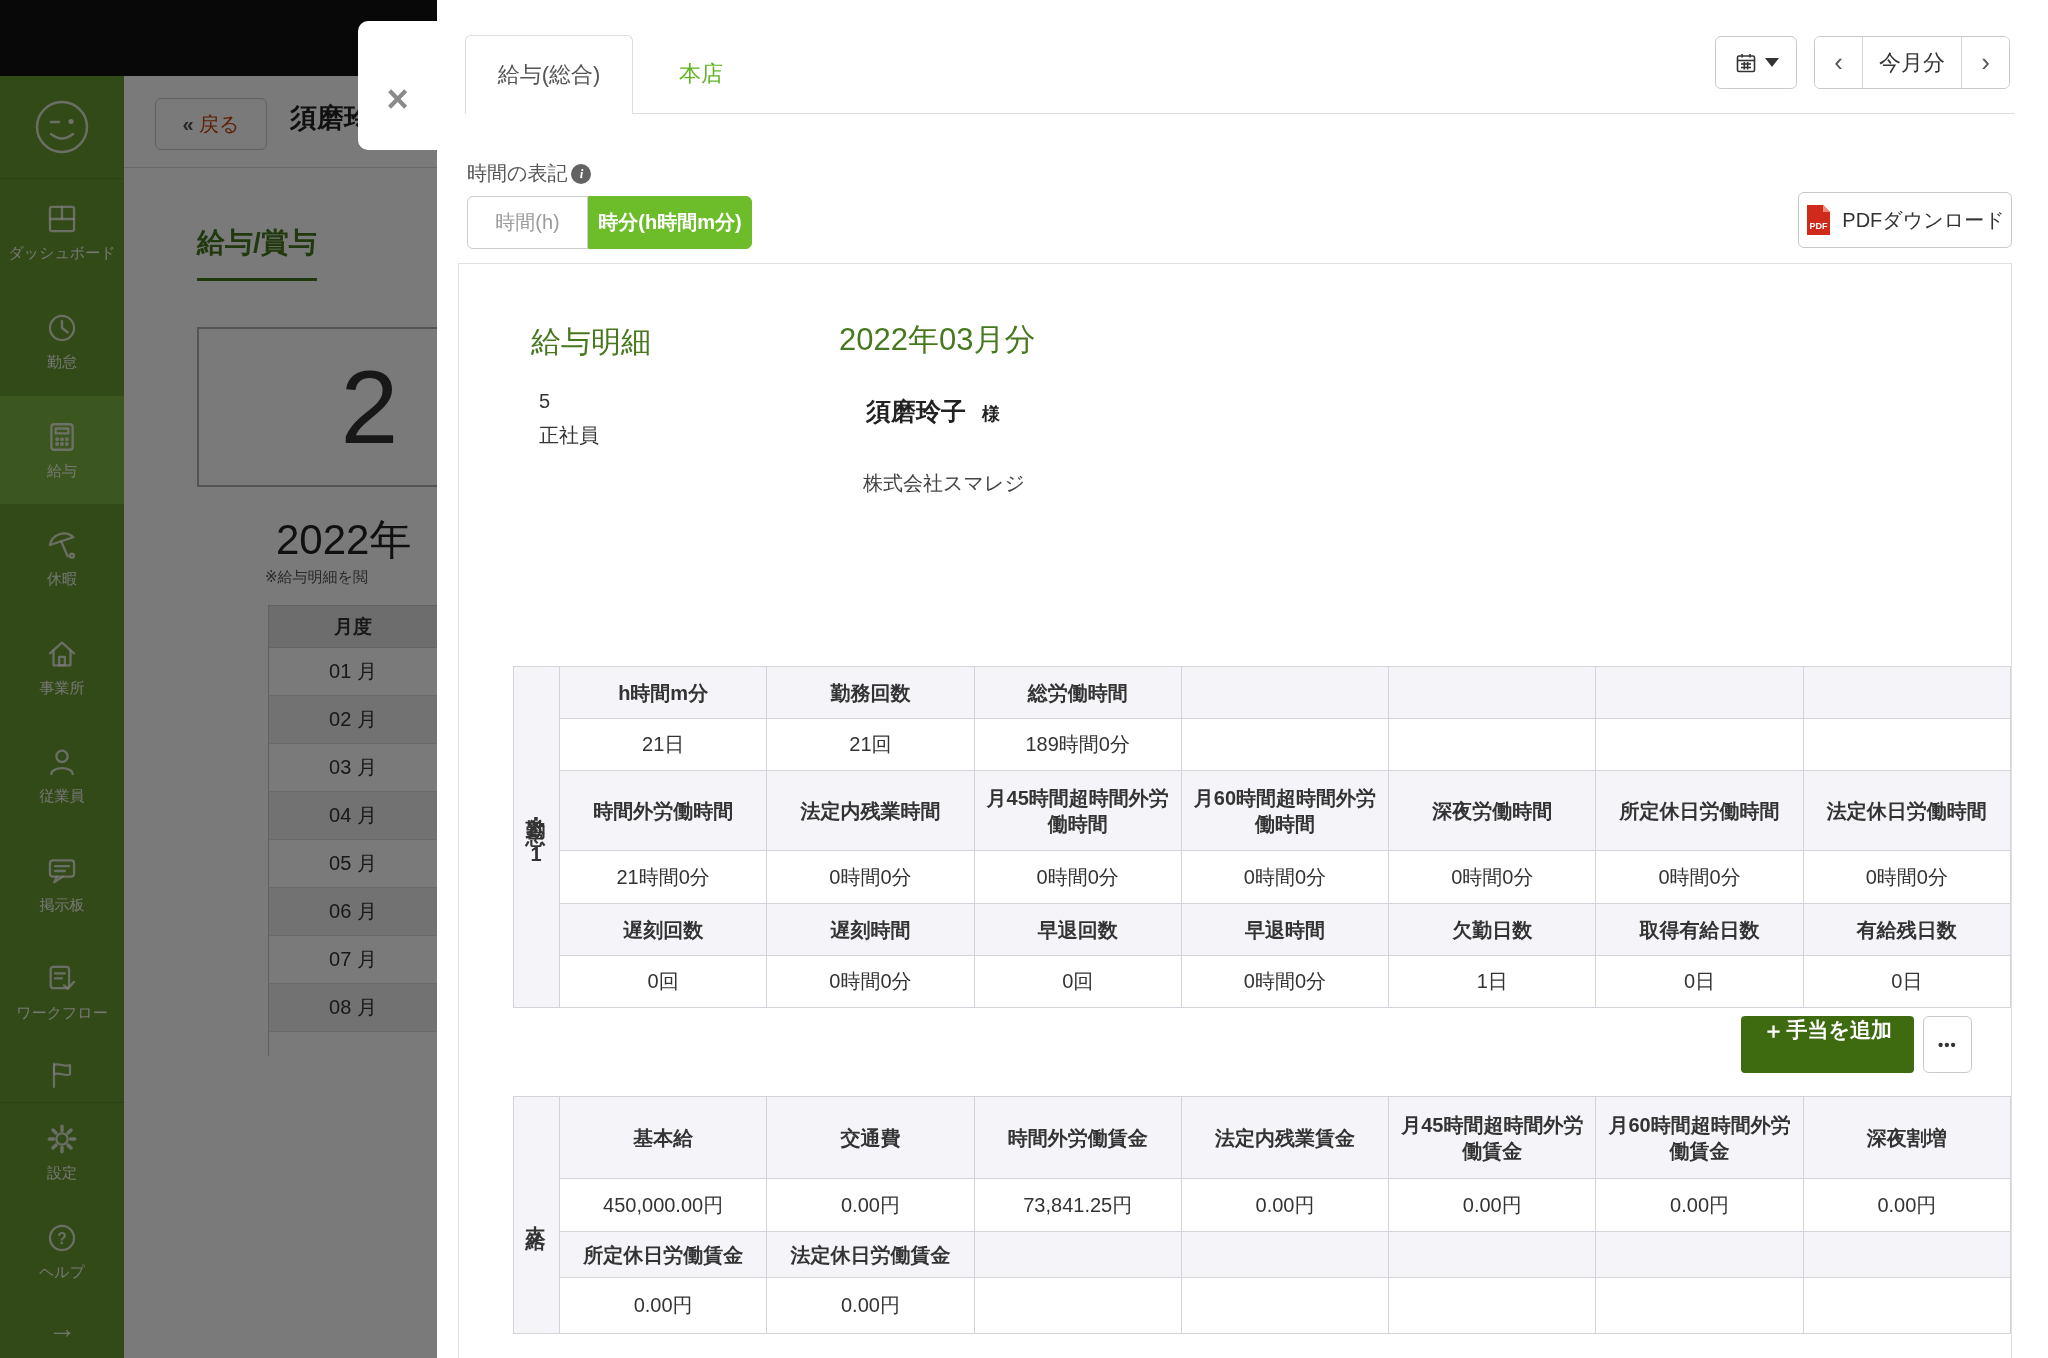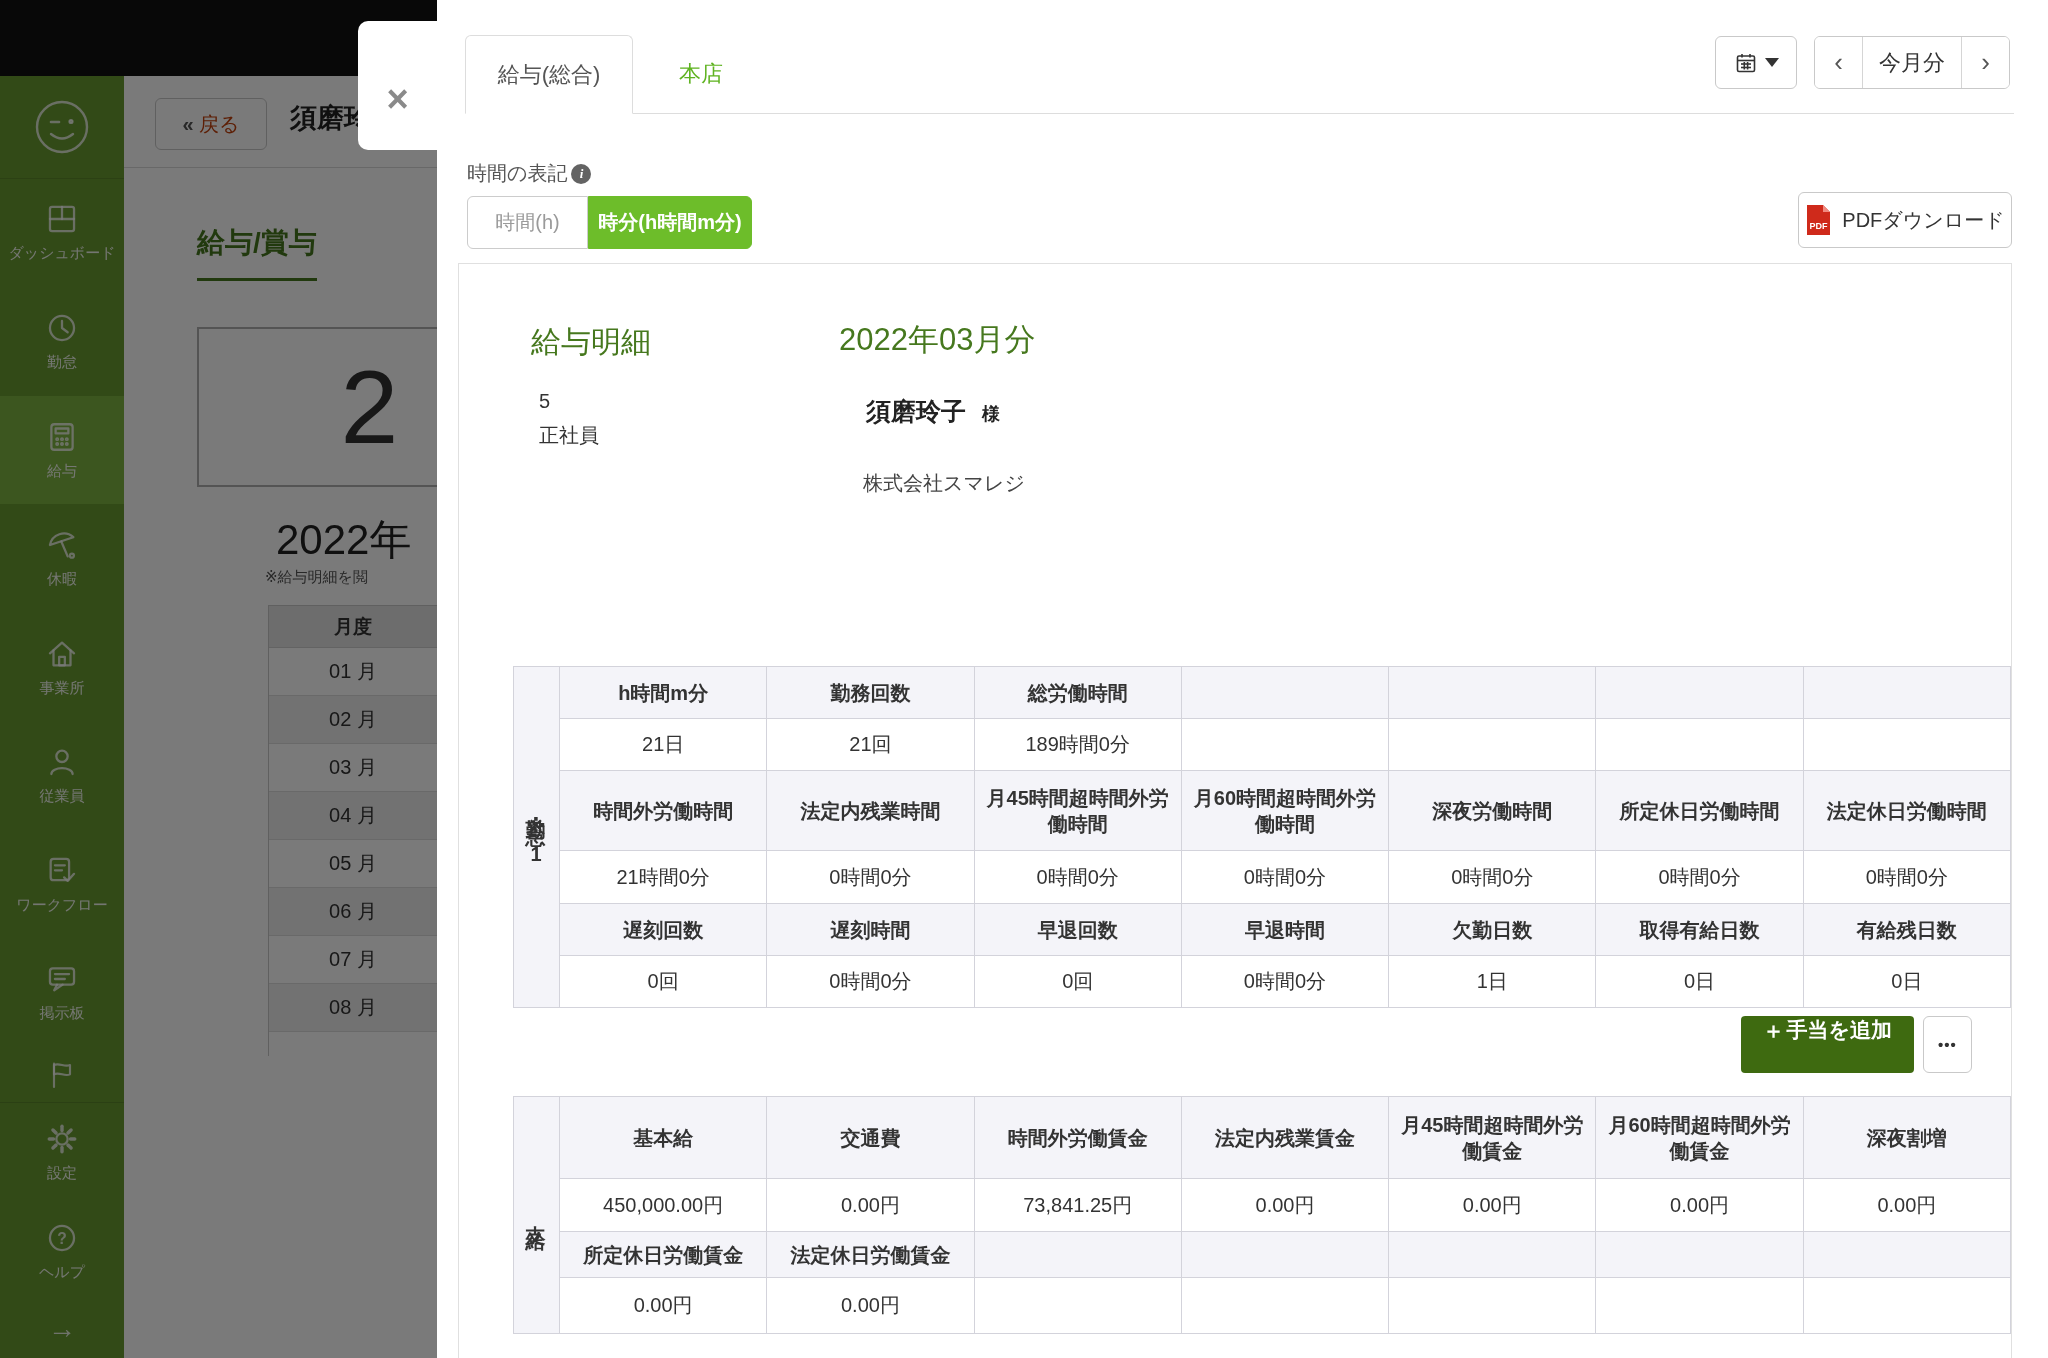--- a/index.html
+++ b/index.html
@@ -193,36 +193,36 @@
     <div class="side-item">
       <svg width="34" height="34" viewBox="0 0 24 24">
         <circle cx="12" cy="8" r="4"></circle>
           <path d="M4.5 20.5 c0-5.5 15-5.5 15 0"></path>
       </svg>
       <span class="lbl">従業員</span>
     </div>
 
     <div class="side-item">
       <svg width="34" height="34" viewBox="0 0 24 24">
+        <rect x="3.5" y="4.5" width="17" height="11.5" rx="2"></rect>
+          <path d="M8.5 16 l-2 4 l6 -4"></path>
+        <line x1="7" y1="8.5" x2="17" y2="8.5"></line>
+          <line x1="7" y1="12" x2="14" y2="12"></line>
+      </svg>
+      <span class="lbl">掲示板</span>
+    </div>
+
+    <div class="side-item">
+      <svg width="34" height="34" viewBox="0 0 24 24">
         <rect x="4" y="3.5" width="13" height="15" rx="2"></rect>
           <line x1="7" y1="8" x2="14" y2="8"></line>
           <line x1="7" y1="11.5" x2="12" y2="11.5"></line>
         <path d="M13.5 16.5 l2.5 2.5 l4.5 -5"></path>
       </svg>
       <span class="lbl">ワークフロー</span>
-    </div>
-
-    <div class="side-item">
-      <svg width="34" height="34" viewBox="0 0 24 24">
-        <rect x="3.5" y="4.5" width="17" height="11.5" rx="2"></rect>
-          <path d="M8.5 16 l-2 4 l6 -4"></path>
-        <line x1="7" y1="8.5" x2="17" y2="8.5"></line>
-          <line x1="7" y1="12" x2="14" y2="12"></line>
-      </svg>
-      <span class="lbl">掲示板</span>
     </div>
 
     <div class="side-item small">
       <svg width="32" height="32" viewBox="0 0 24 24">
         <line x1="6" y1="3.5" x2="6" y2="21"></line>
           <path d="M6 4.5 c4 -2 8 2 12 0 v7 c-4 2 -8 -2 -12 0 z"></path>
       </svg>
     </div>
 
     <div class="side-divider"></div>

